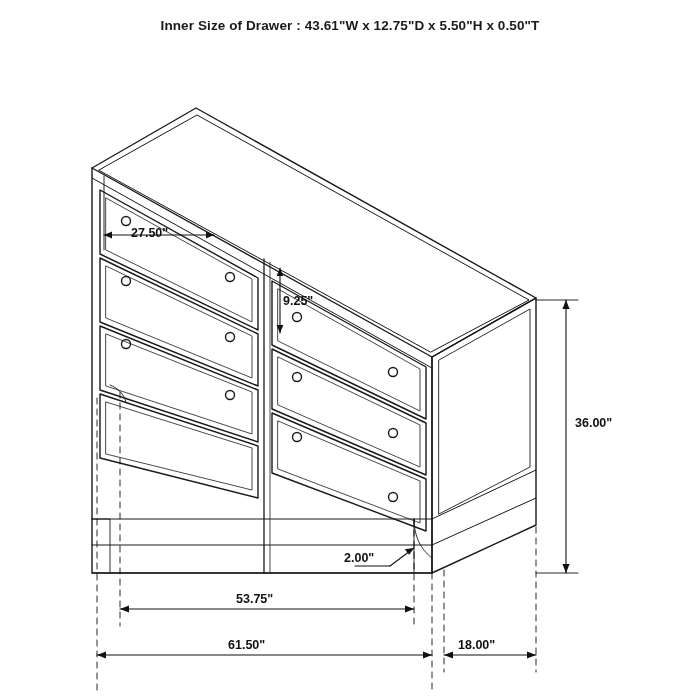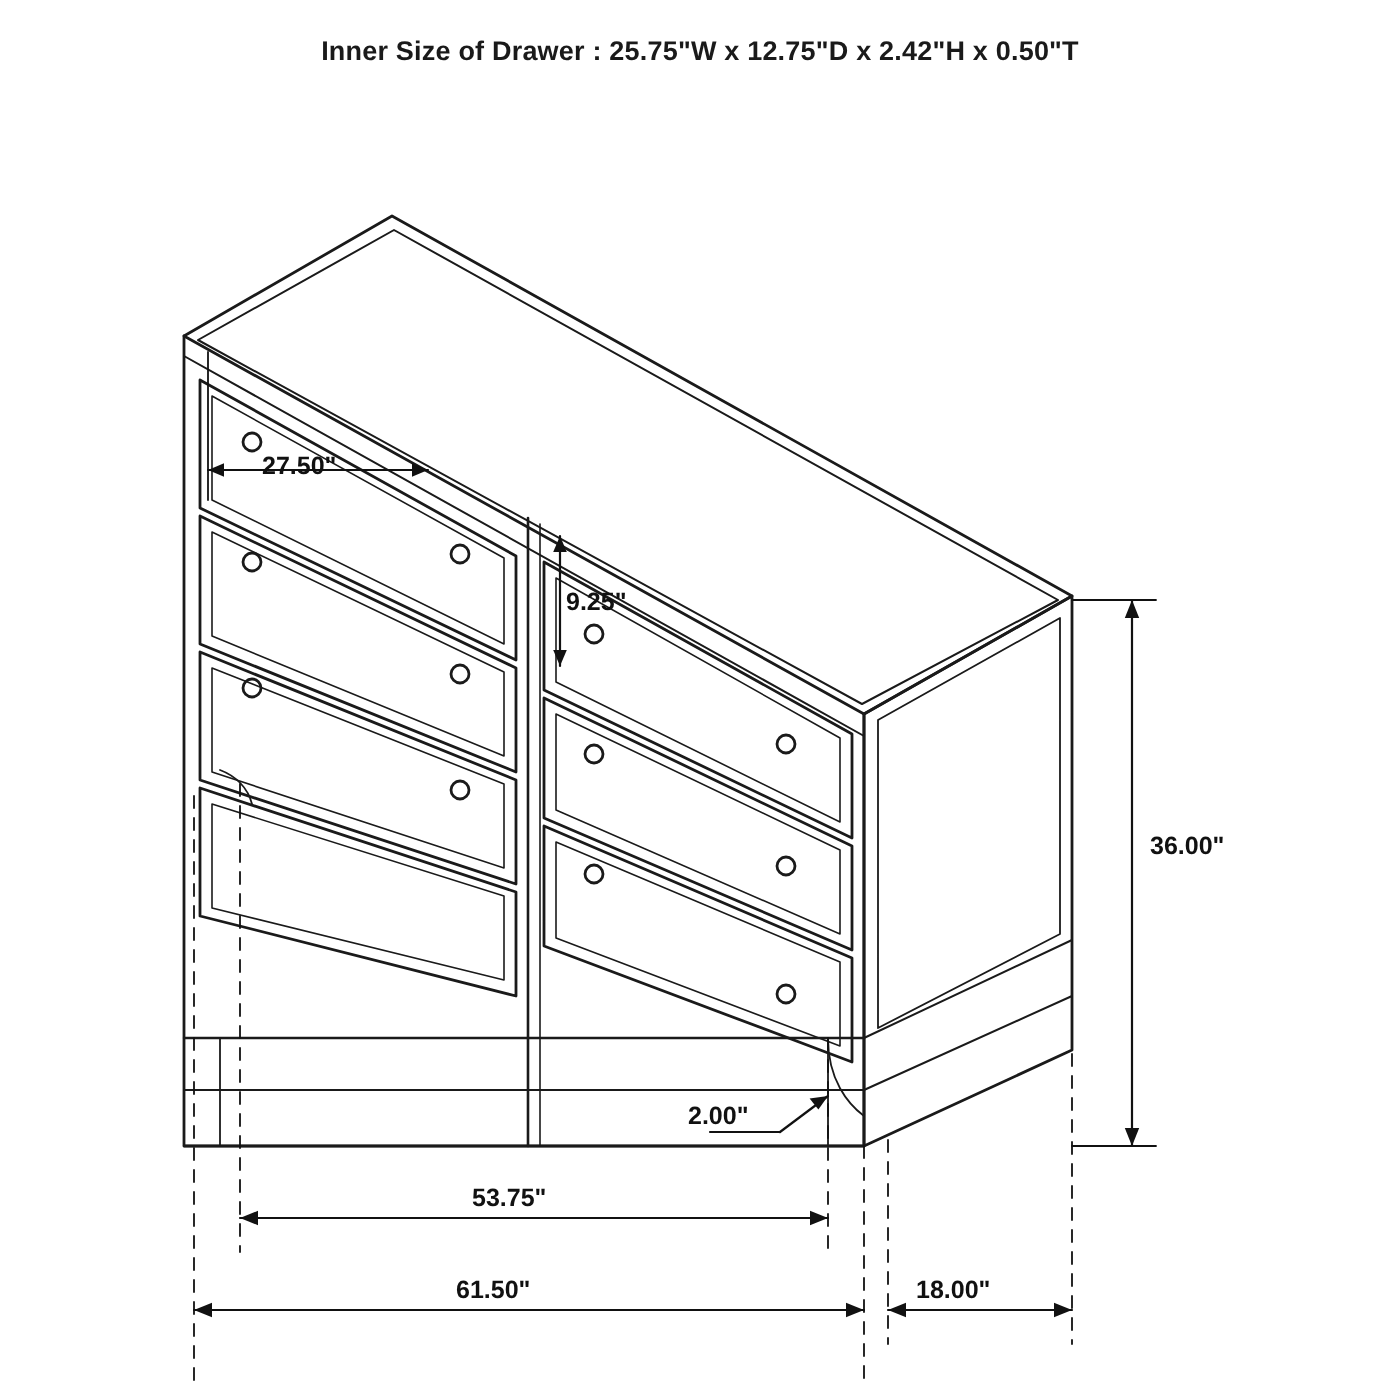--- a/index.html
+++ b/index.html
@@ -43,21 +43,21 @@
     font-weight: bold;
     color: #111111;
     white-space: nowrap;
   }
 </style>
 </head>
 <body>
 
 <div id="stage">
 
-  <div class="title">Inner Size of Drawer : 25.75"W x 12.75"D x 2.42"H x 0.50"T</div>
+  <div class="title">Inner Size of Drawer : 43.61"W x 12.75"D x 5.50"H x 0.50"T</div>
 
   <svg class="diagram" viewBox="0 0 700 700">
     <g fill="none" stroke="#1a1a1a" stroke-width="1.4" stroke-linejoin="round" stroke-linecap="round">
 
       <path d="M 92,168 L 196,108 L 536,298 L 432,357 Z"></path>
       <path d="M 99,170 L 197,115 L 529,300 L 431,352 Z" stroke-width="1"></path>
 
       <path d="M 92,168 L 92,573 L 432,573 L 432,357"></path>
 
       <path d="M 92,519 L 432,519" stroke-width="1.2"></path>

